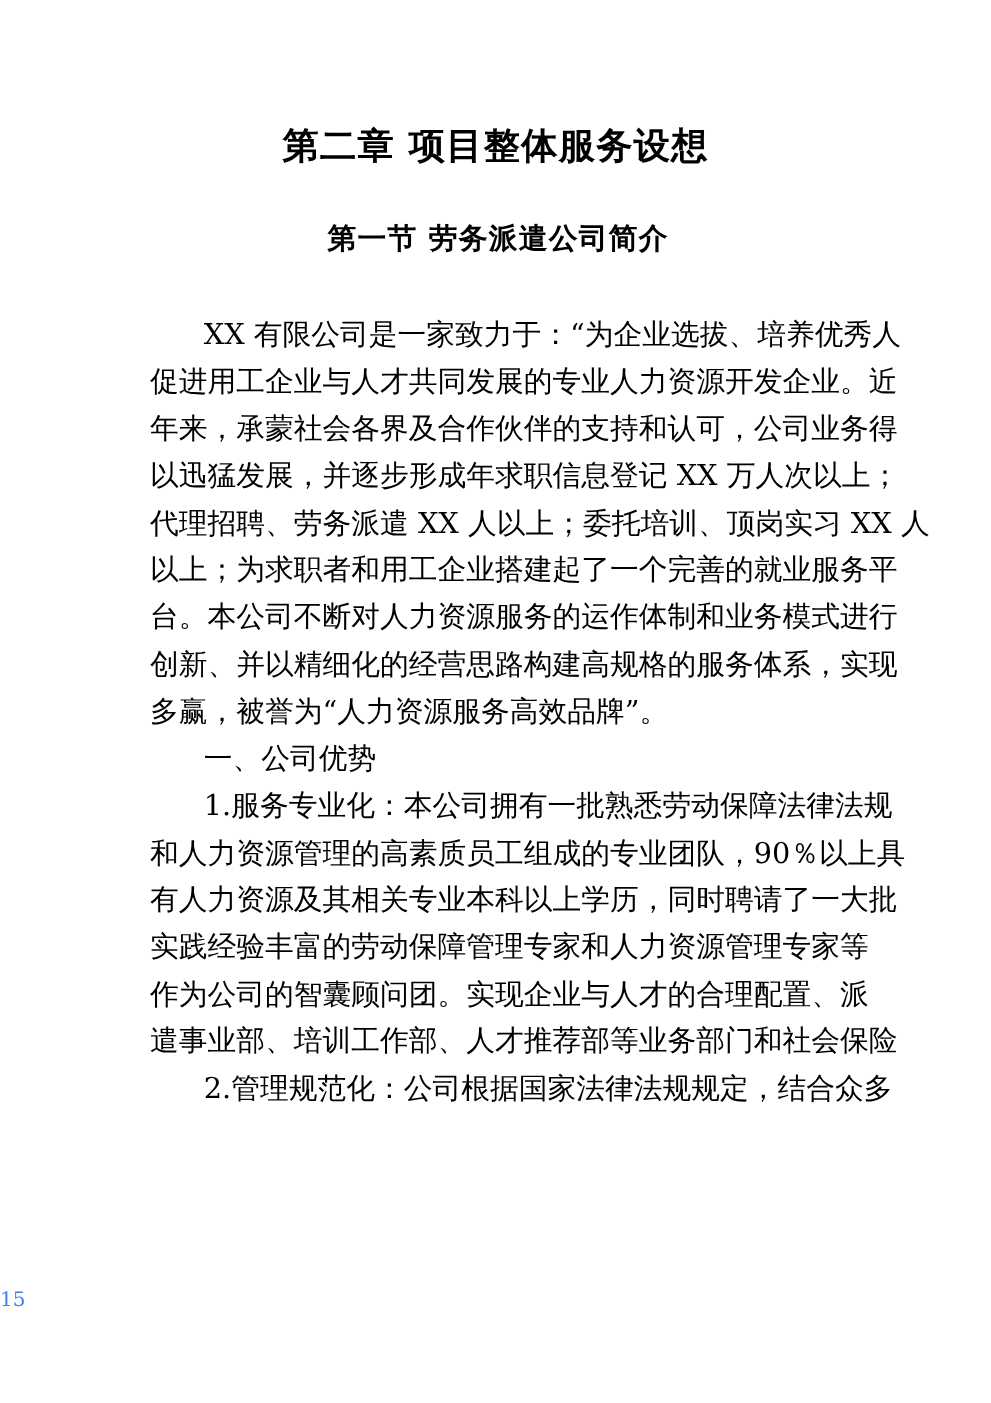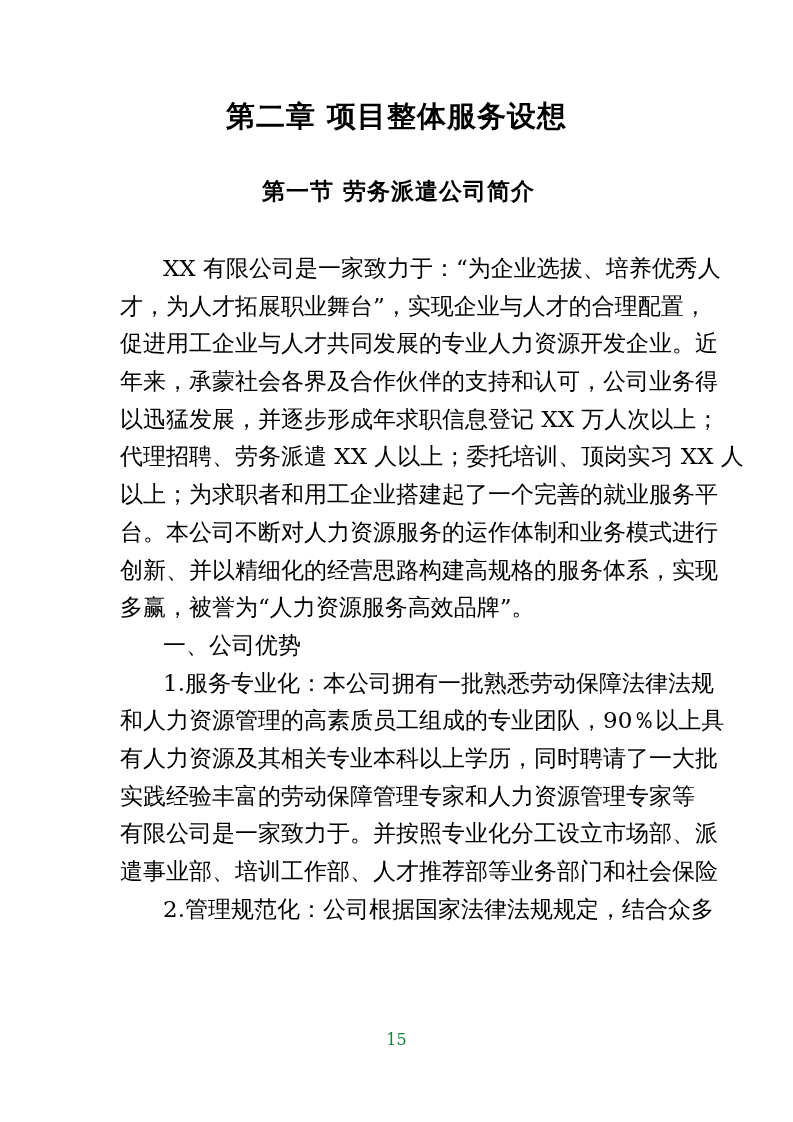--- a/index.html
+++ b/index.html
@@ -17,46 +17,45 @@
   }
   .body {
     position: absolute; left: 120px; top: 250px; width: 553px;
     font-family: "DejaVu Serif", "Liberation Serif", serif;
     font-size: 23px; color: #000; line-height: 37.7px;
   }
   .line { display: block; white-space: nowrap; text-align: justify; text-align-last: justify; height: 37.7px; }
   .line.last { text-align-last: left; }
   .line.indent { padding-left: 43px; }
   .page-number {
-    position: absolute; left: 0; top: 1030px; width: 793px; text-align: center;
-    font-family: "DejaVu Serif", "Liberation Serif", serif; font-size: 16px; color: #15803d;
+    position: absolute; left: 0; top: 1030px; width: 793px; 
+    font-family: "DejaVu Serif", "Liberation Serif", serif; font-size: 16px; color: #3b82f6;
   }
 </style>
 </head>
 <body>
 
 <div class="page">
   <div class="chapter-title">第二章  项目整体服务设想</div>
   <div class="section-title">第一节  劳务派遣公司简介</div>
 
   <div class="body">
     <span class="line indent">XX 有限公司是一家致力于：“为企业选拔、培养优秀人</span>
-    <span class="line">才，为人才拓展职业舞台”，实现企业与人才的合理配置，</span>
     <span class="line">促进用工企业与人才共同发展的专业人力资源开发企业。近</span>
     <span class="line">年来，承蒙社会各界及合作伙伴的支持和认可，公司业务得</span>
     <span class="line">以迅猛发展，并逐步形成年求职信息登记 XX 万人次以上；</span>
     <span class="line">代理招聘、劳务派遣 XX 人以上；委托培训、顶岗实习 XX 人</span>
     <span class="line">以上；为求职者和用工企业搭建起了一个完善的就业服务平</span>
     <span class="line">台。本公司不断对人力资源服务的运作体制和业务模式进行</span>
     <span class="line">创新、并以精细化的经营思路构建高规格的服务体系，实现</span>
     <span class="line last">多赢，被誉为“人力资源服务高效品牌”。</span>
     <span class="line indent last">一、公司优势</span>
     <span class="line indent">1.服务专业化：本公司拥有一批熟悉劳动保障法律法规</span>
     <span class="line">和人力资源管理的高素质员工组成的专业团队，90％以上具</span>
     <span class="line">有人力资源及其相关专业本科以上学历，同时聘请了一大批</span>
     <span class="line">实践经验丰富的劳动保障管理专家和人力资源管理专家等</span>
-    <span class="line">有限公司是一家致力于。并按照专业化分工设立市场部、派</span>
+    <span class="line">作为公司的智囊顾问团。实现企业与人才的合理配置、派</span>
     <span class="line">遣事业部、培训工作部、人才推荐部等业务部门和社会保险</span>
     <span class="line indent">2.管理规范化：公司根据国家法律法规规定，结合众多</span>
   </div>
 
   <div class="page-number">15</div>
 </div>
 
 </body></html>

